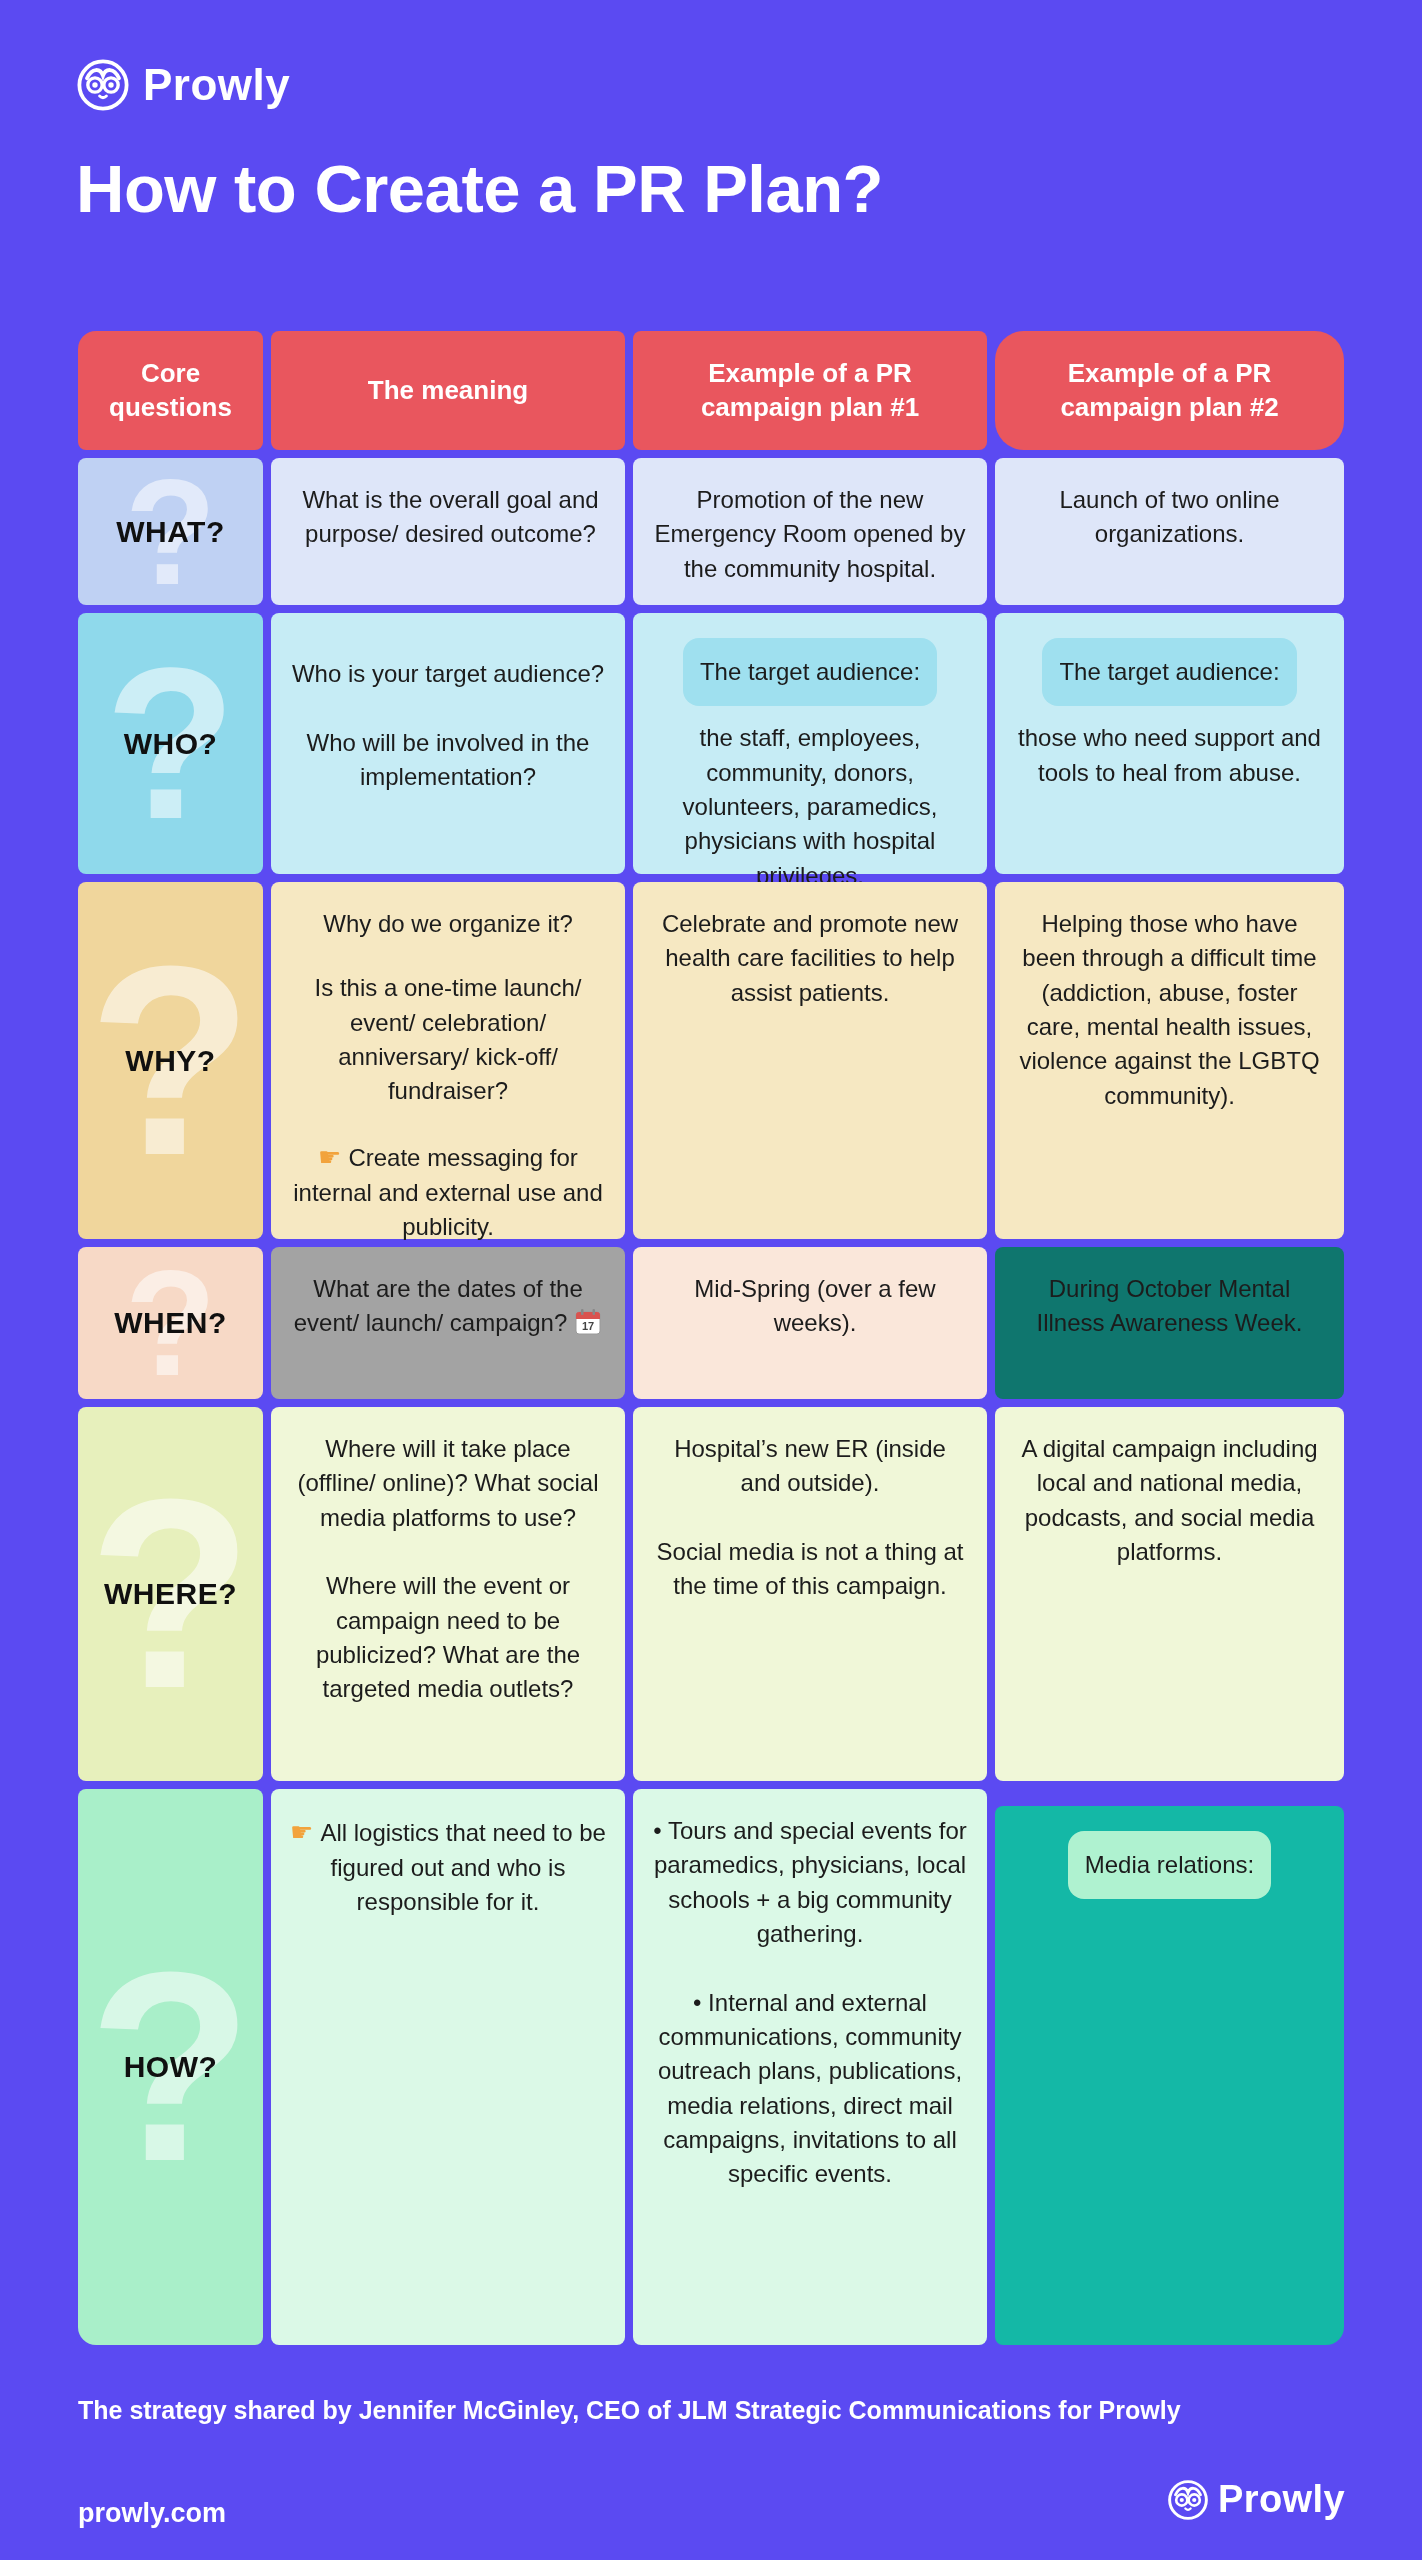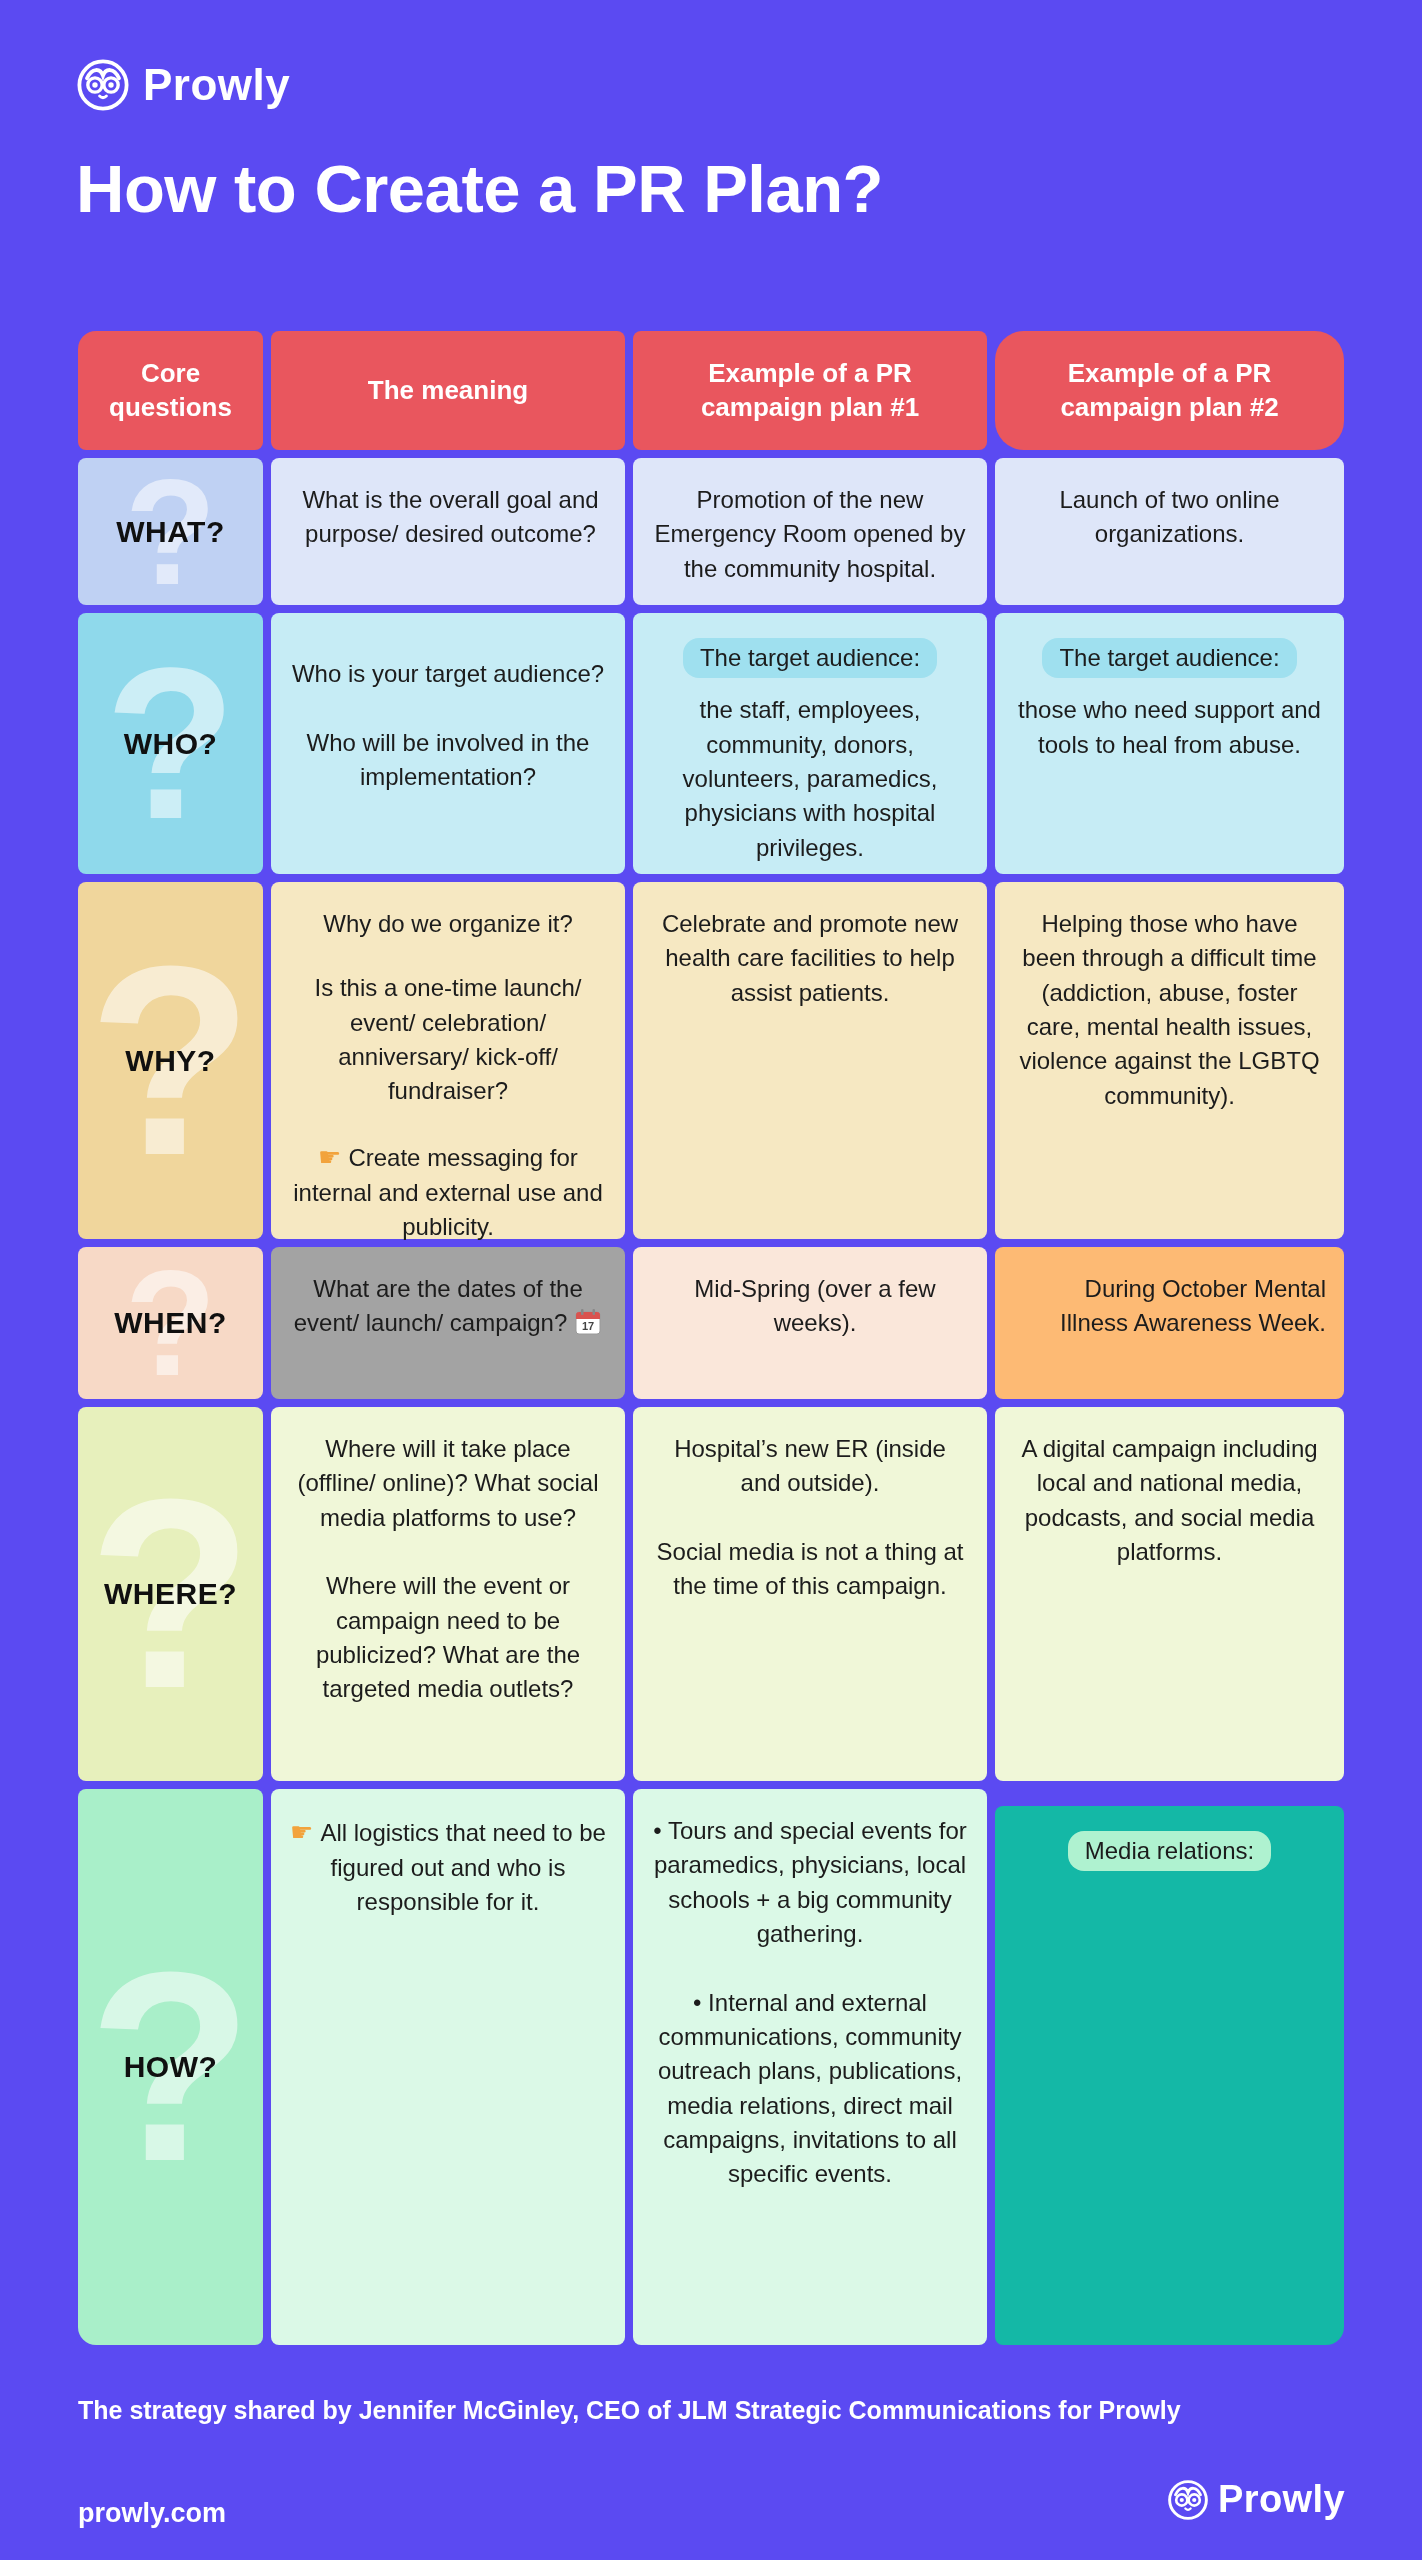--- a/index.html
+++ b/index.html
@@ -30,21 +30,21 @@
          font-weight:800;color:rgba(255,255,255,.55);line-height:1;}
   .rs .qmark{font-size:150px;}      
   .rm .qmark{font-size:215px;}      
   .rt .qmark{font-size:270px;}      
   .qlabel{position:relative;z-index:1;font-size:30px;font-weight:800;color:#101010;letter-spacing:.5px;}
 
   .body{padding:25px 18px;text-align:center;font-size:24px;line-height:1.43;color:#1c1c1c;}
   .multi{white-space:pre-line;margin:0;}
   .para{margin:0 0 30px;}
   .para:last-child{margin-bottom:0;}
-  .pill{display:inline-block;border-radius:16px;padding:3px 17px;margin-bottom:15px;}
+  .pill{display:inline-block;border-radius:16px;padding:17px 17px;margin-bottom:15px;}
   .hand{color:#F2A33C;font-size:26px;margin-right:7px;}
   .calicon{display:inline-block;vertical-align:-5px;margin-left:7px;}
 
   
   .credit{position:absolute;left:78px;top:2396px;margin:0;color:#fff;font-size:25px;font-weight:600;}
   .site{position:absolute;left:78px;top:2498px;margin:0;color:#fff;font-size:27px;font-weight:700;}
   .bottomlogo{position:absolute;right:77px;top:2478px;display:flex;align-items:center;gap:9px;color:#fff;}
   .bottomlogo .brandtext{font-size:38px;font-weight:800;letter-spacing:.4px;}
 </style>
 </head>
@@ -132,21 +132,21 @@
             <rect x="2" y="4" width="24" height="7" rx="3" fill="#D9534F"></rect>
             <rect x="2" y="8" width="24" height="3" fill="#D9534F"></rect>
             <rect x="7" y="1" width="2.5" height="6" rx="1" fill="#888"></rect>
             <rect x="18.5" y="1" width="2.5" height="6" rx="1" fill="#888"></rect>
             <text x="14" y="22" text-anchor="middle" font-size="11" font-weight="bold" fill="#444" font-family="inherit">17</text>
           </svg></p>
     </div>
     <div class="cell body" style="background-color: rgb(250, 231, 218); padding-left: 28px;">
       <p class="multi">Mid-Spring (over a few weeks).</p>
     </div>
-    <div class="cell body" style="background-color: #fdba74; text-align: right;">
+    <div class="cell body" style="background-color: #0f766e;">
       <p class="multi">During October Mental Illness Awareness Week.</p>
     </div>
 
     <div class="cell qcell rt" style="background-color: rgb(231, 240, 188);">
       <span class="qmark">?</span>
       <span class="qlabel">WHERE?</span>
     </div>
     <div class="cell body" style="background-color: rgb(240, 247, 216);">
       <p class="multi">Where will it take place (offline/ online)? What social media platforms to use?
 

